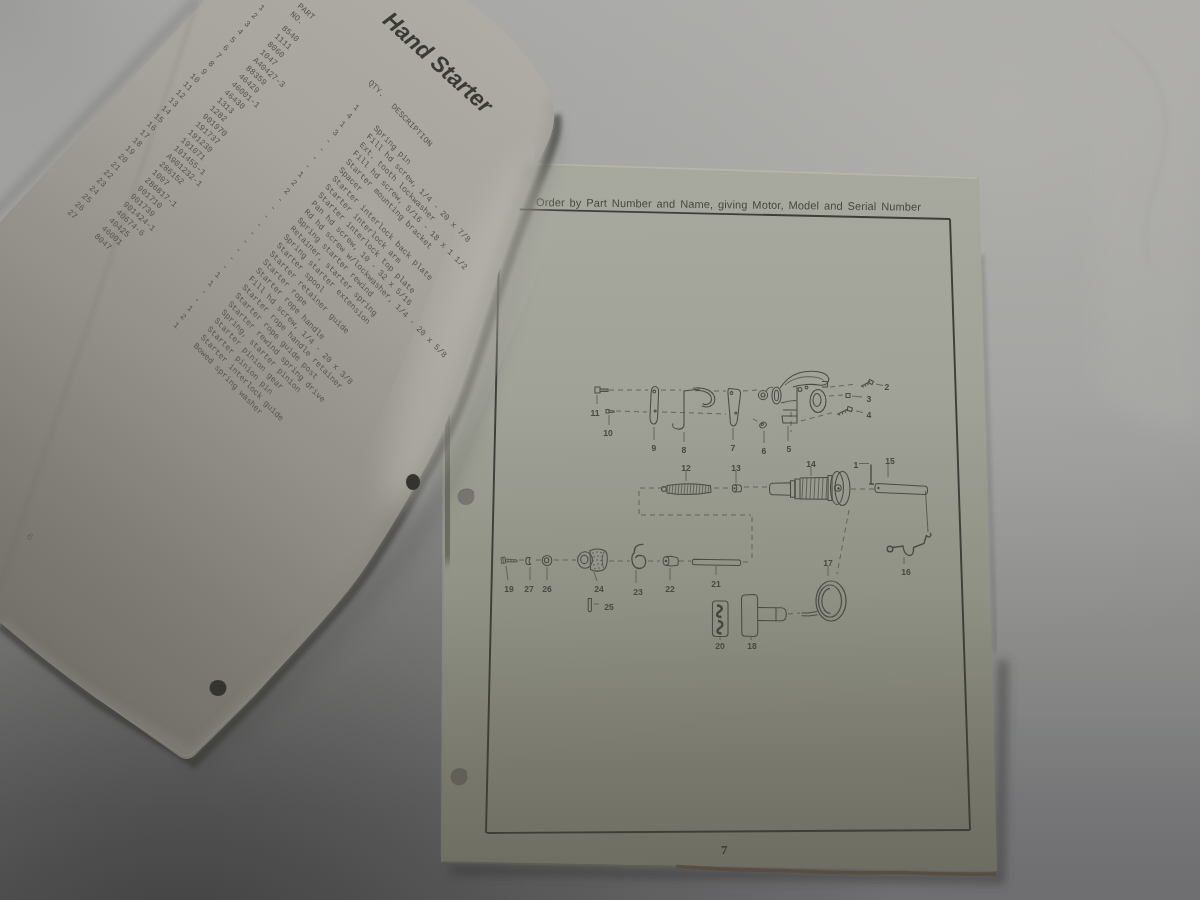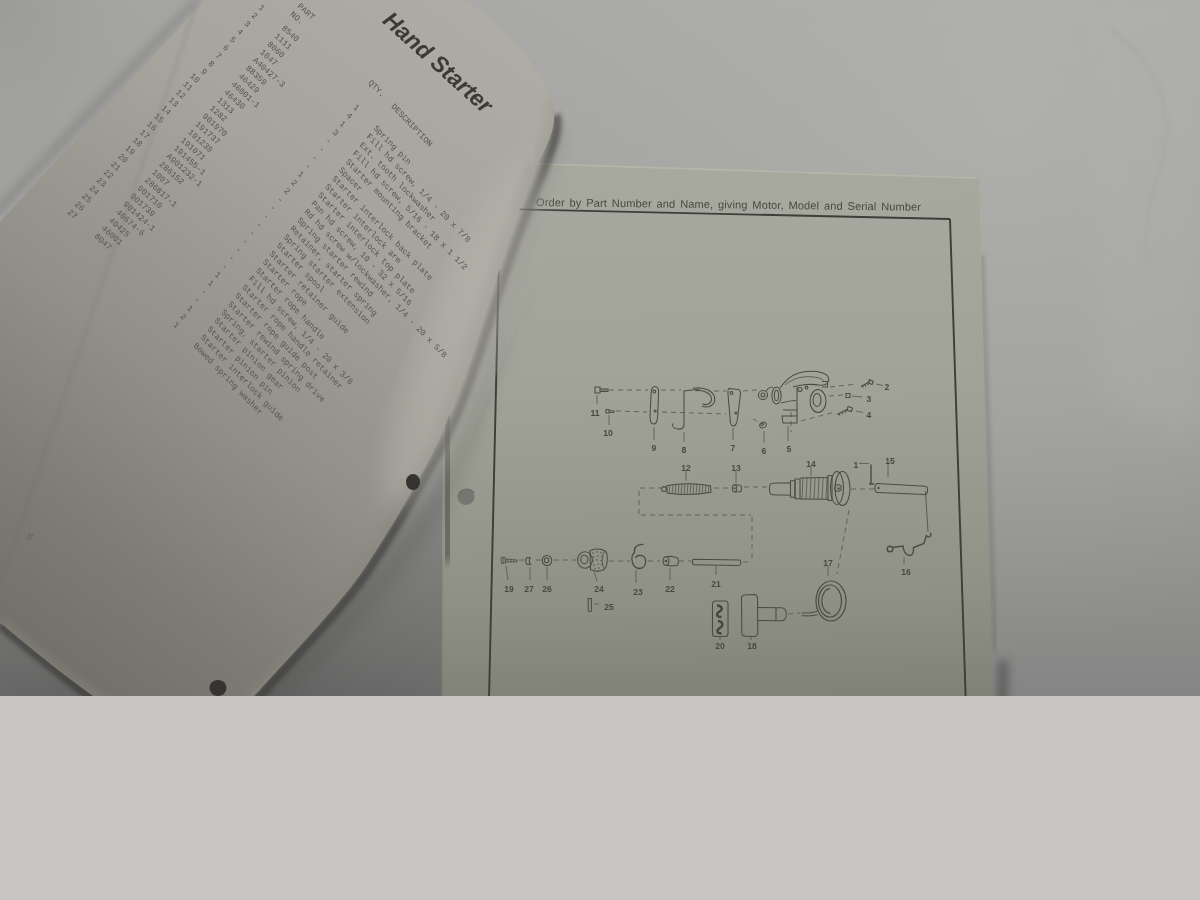--- a/index.html
+++ b/index.html
@@ -1,16 +1,16 @@
 <!DOCTYPE html>
 <html><head>
 <meta charset="utf-8">
 <style>
   html,body{margin:0;padding:0;background:#c7c6c4;}
-  #stage{position:relative;width:1200px;height:696px;overflow:hidden;
+  #stage{position:relative;width:1200px;height:900px;overflow:hidden;
          font-family:"Liberation Sans",sans-serif;}
   svg{display:block;}
 </style>
 </head>
 <body>
 <div id="stage">
 <svg width="1200" height="900" viewBox="0 0 1200 900">
 <defs>
   <linearGradient id="bgBase" x1="0" y1="0" x2="0" y2="900" gradientUnits="userSpaceOnUse">
     <stop offset="0" stop-color="#a9a9a7"></stop>

